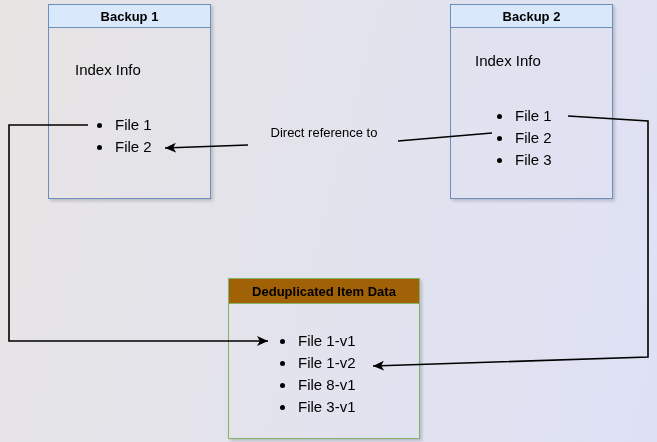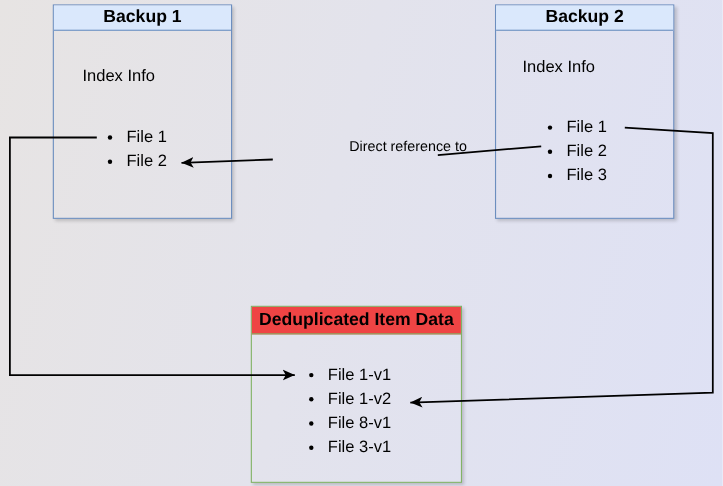--- a/index.html
+++ b/index.html
@@ -18,30 +18,30 @@
   .node {
     position: absolute;
     border: 1px solid;
     box-shadow: 2px 2px 3px rgba(0,0,0,0.18);
     background: transparent;
   }
   .node .hdr {
     border-bottom: 1px solid;
     border-color: inherit;
     font-weight: bold;
-    font-size: 16px;
+    font-size: 13px;
     text-align: center;
     display: flex;
     align-items: center;
     justify-content: center;
   }
   .node.blue  { border-color: #6c8ebf; }
   .node.blue .hdr  { background: #dae8fc; border-bottom-color: #6c8ebf; height: 22px; }
   .node.green { border-color: #82b366; }
-  .node.green .hdr { background: #ef4444; border-bottom-color: #82b366; height: 24px; }
+  .node.green .hdr { background: #a16207; border-bottom-color: #82b366; height: 24px; }
 
   .sublabel {
     position: absolute;
     font-size: 15px;
     white-space: nowrap;
   }
   ul.filelist {
     position: absolute;
     margin: 0;
     padding: 0 0 0 19px;
@@ -53,21 +53,20 @@
 
   .edge-label {
     position: absolute;
     left: 214px;
     top: 124px;
     width: 220px;
     text-align: center;
     font-size: 13px;
     line-height: 17px;
     white-space: nowrap;
-    padding-left: 47px;
   }
   svg.arrows {
     position: absolute;
     left: 0;
     top: 0;
     pointer-events: none;
   }
 </style>
 </head>
 <body>

